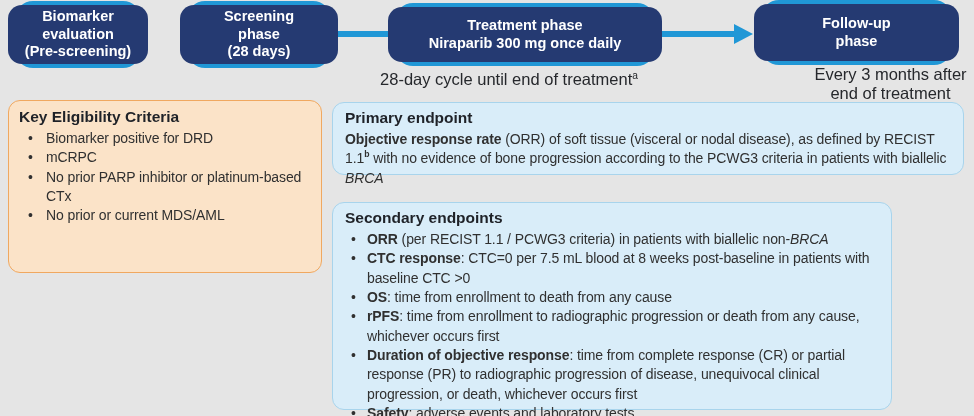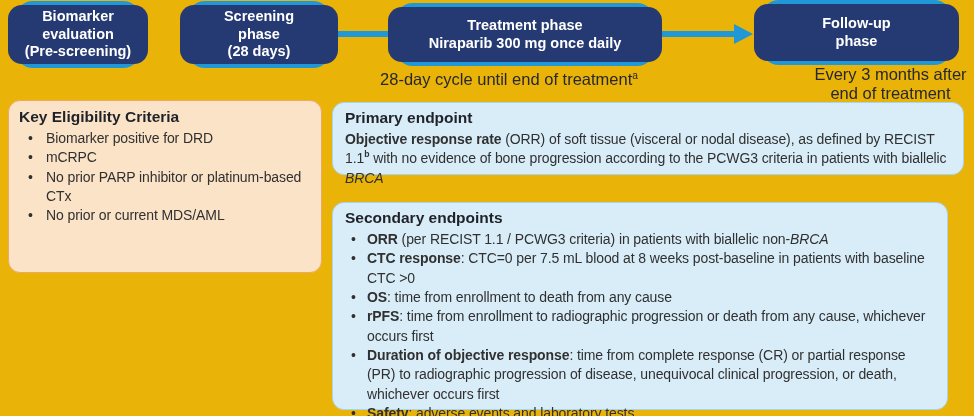--- a/index.html
+++ b/index.html
@@ -1,19 +1,19 @@
 <!DOCTYPE html>
 <html style="--navy: #253a72; --accent-blue: #2097d6; --panel-blue-fill: #d9edf9; --panel-blue-border: #a8d4ec; --panel-orange-fill: #fbe3c8; --panel-orange-border: #f0a860; --heading-text: #1f2228; --body-text: #303030; --caption-text: #26282c; --box-text: #ffffff;"><head>
 <meta charset="utf-8">
 <style>
   html,body { margin:0; padding:0; background:#ffffff; }
   .canvas {
     position:relative; width:974px; height:416px;
     font-family:"Liberation Sans", sans-serif;
-    background:#eab308; overflow:hidden;
+    background:#e5e5e5; overflow:hidden;
   }
 
   
   .arrow-line { position:absolute; left:312px; top:31px; width:428px; height:6px;
     background:var(--accent-blue); z-index:1; }
   .arrow-head { position:absolute; left:734px; top:24px; width:0; height:0;
     border-top:10px solid transparent; border-bottom:10px solid transparent;
     border-left:19px solid var(--accent-blue); z-index:1; }
 
   
@@ -94,21 +94,21 @@
         <li>No prior PARP inhibitor or platinum-based CTx</li>
         <li>No prior or current MDS/AML</li>
       </ul>
   </div>
 
   <div class="panel blue" style="left:332px; top:102px; width:632px; height:73px;">
     <div class="panel-title">Primary endpoint</div>
     <div class="body-text"><span style="font-weight: 700;">Objective response rate</span><span> (ORR) of soft tissue (visceral or nodal disease), as defined by RECIST 1.1</span><sup style="font-weight: 700;">b</sup><span> with no evidence of bone progression according to the PCWG3 criteria in patients with biallelic </span><span style="font-style: italic;">BRCA</span></div>
   </div>
 
-  <div class="panel blue" style="left:332px; top:202px; width:616px; height:208px;">
+  <div class="panel blue" style="left:332px; top:202px; width:560px; height:208px;">
     <div class="panel-title">Secondary endpoints</div>
     <ul class="bullets">
         <li><span style="font-weight: 700;">ORR</span><span> (per RECIST 1.1 / PCWG3 criteria) in patients with biallelic non-</span><span style="font-style: italic;">BRCA</span></li>
         <li><span style="font-weight: 700;">CTC response</span><span>: CTC=0 per 7.5 mL blood at 8 weeks post-baseline in patients with baseline CTC &gt;0</span></li>
         <li><span style="font-weight: 700;">OS</span><span>: time from enrollment to death from any cause</span></li>
         <li><span style="font-weight: 700;">rPFS</span><span>: time from enrollment to radiographic progression or death from any cause, whichever occurs first</span></li>
         <li><span style="font-weight: 700;">Duration of objective response</span><span>: time from complete response (CR) or partial response (PR) to radiographic progression of disease, unequivocal clinical progression, or death, whichever occurs first</span></li>
         <li><span style="font-weight: 700;">Safety</span><span>: adverse events and laboratory tests</span></li>
       </ul>
   </div>

